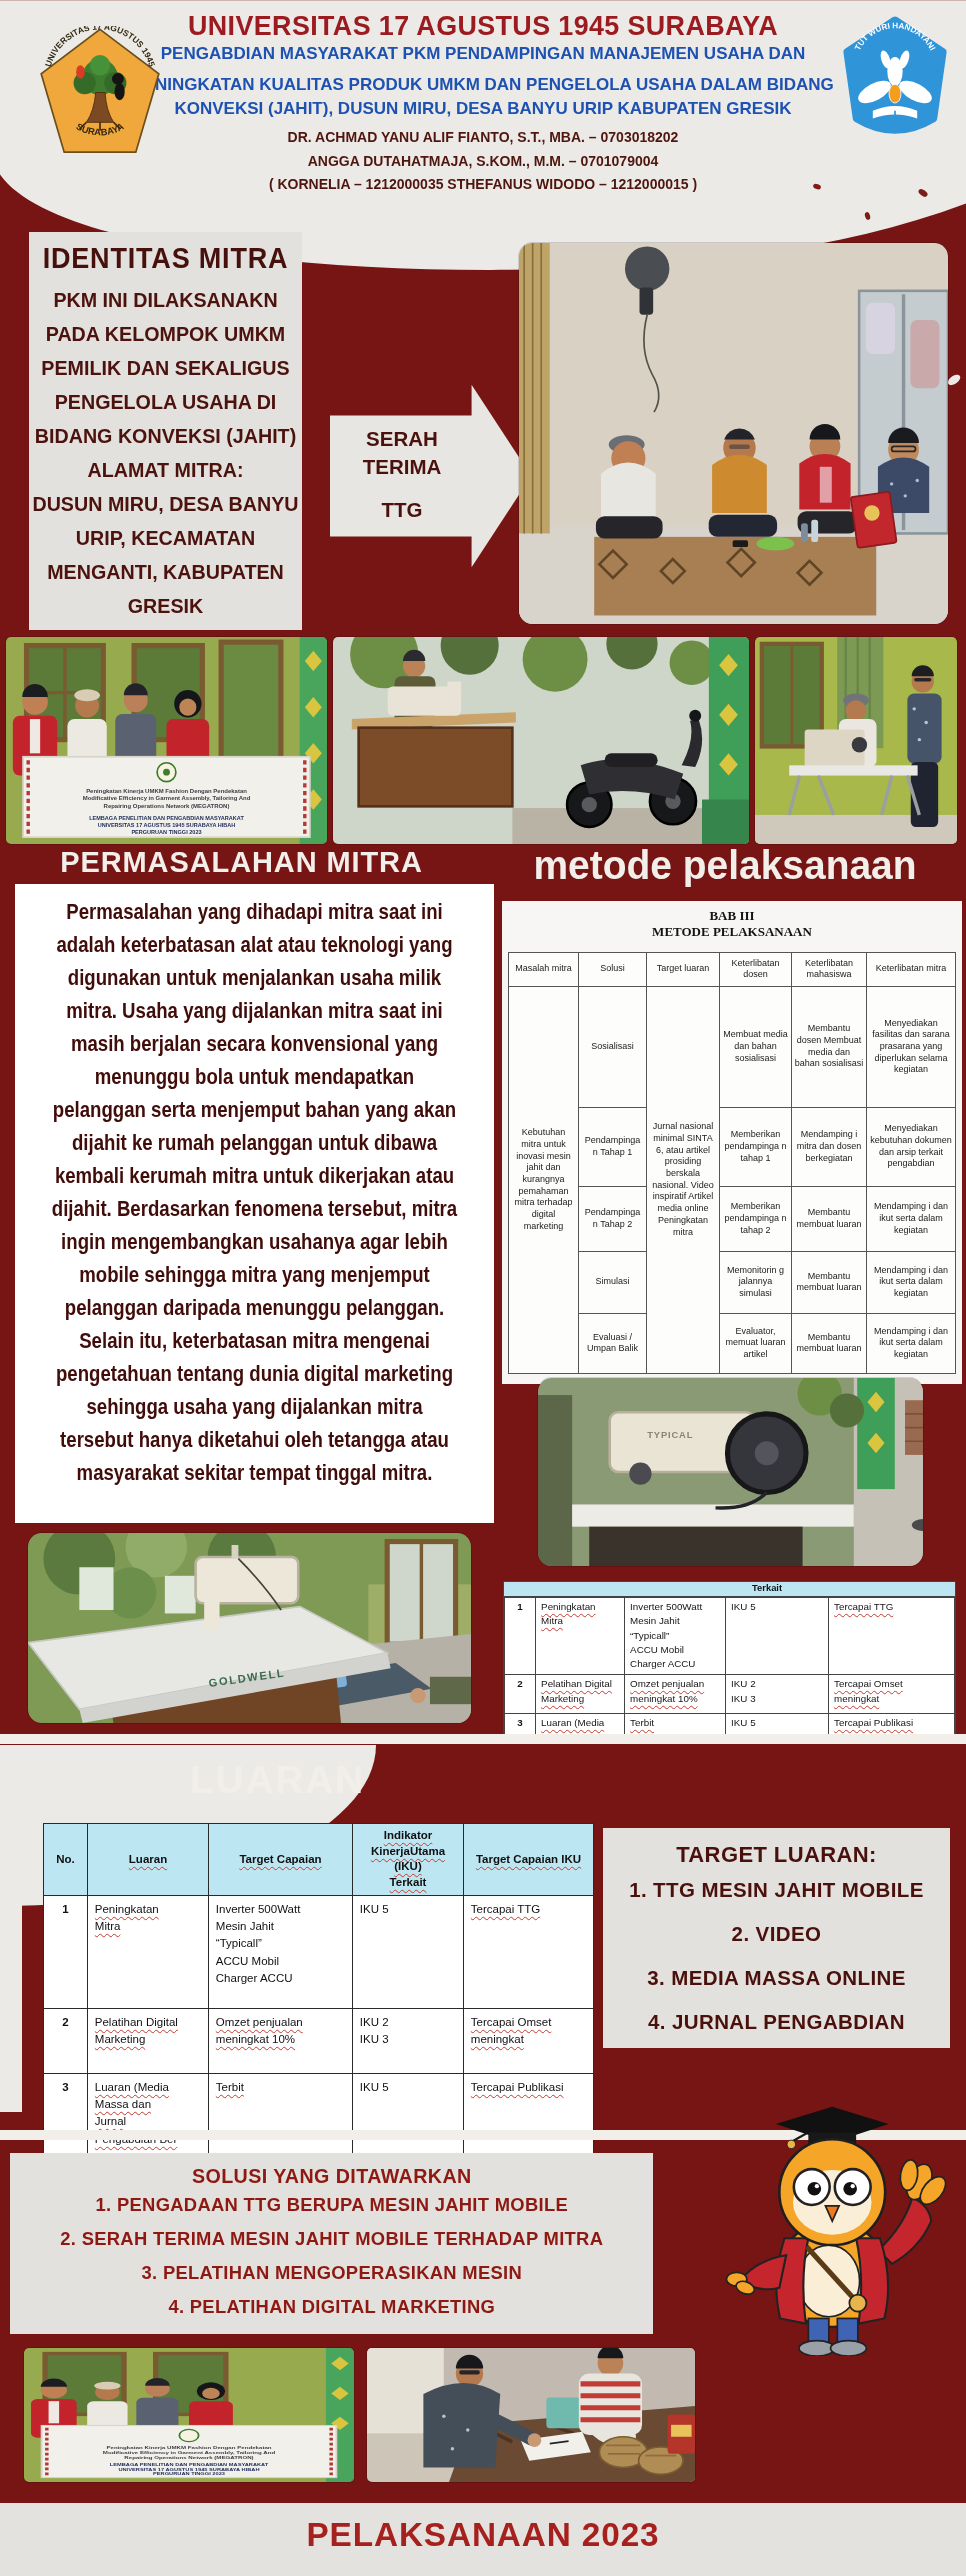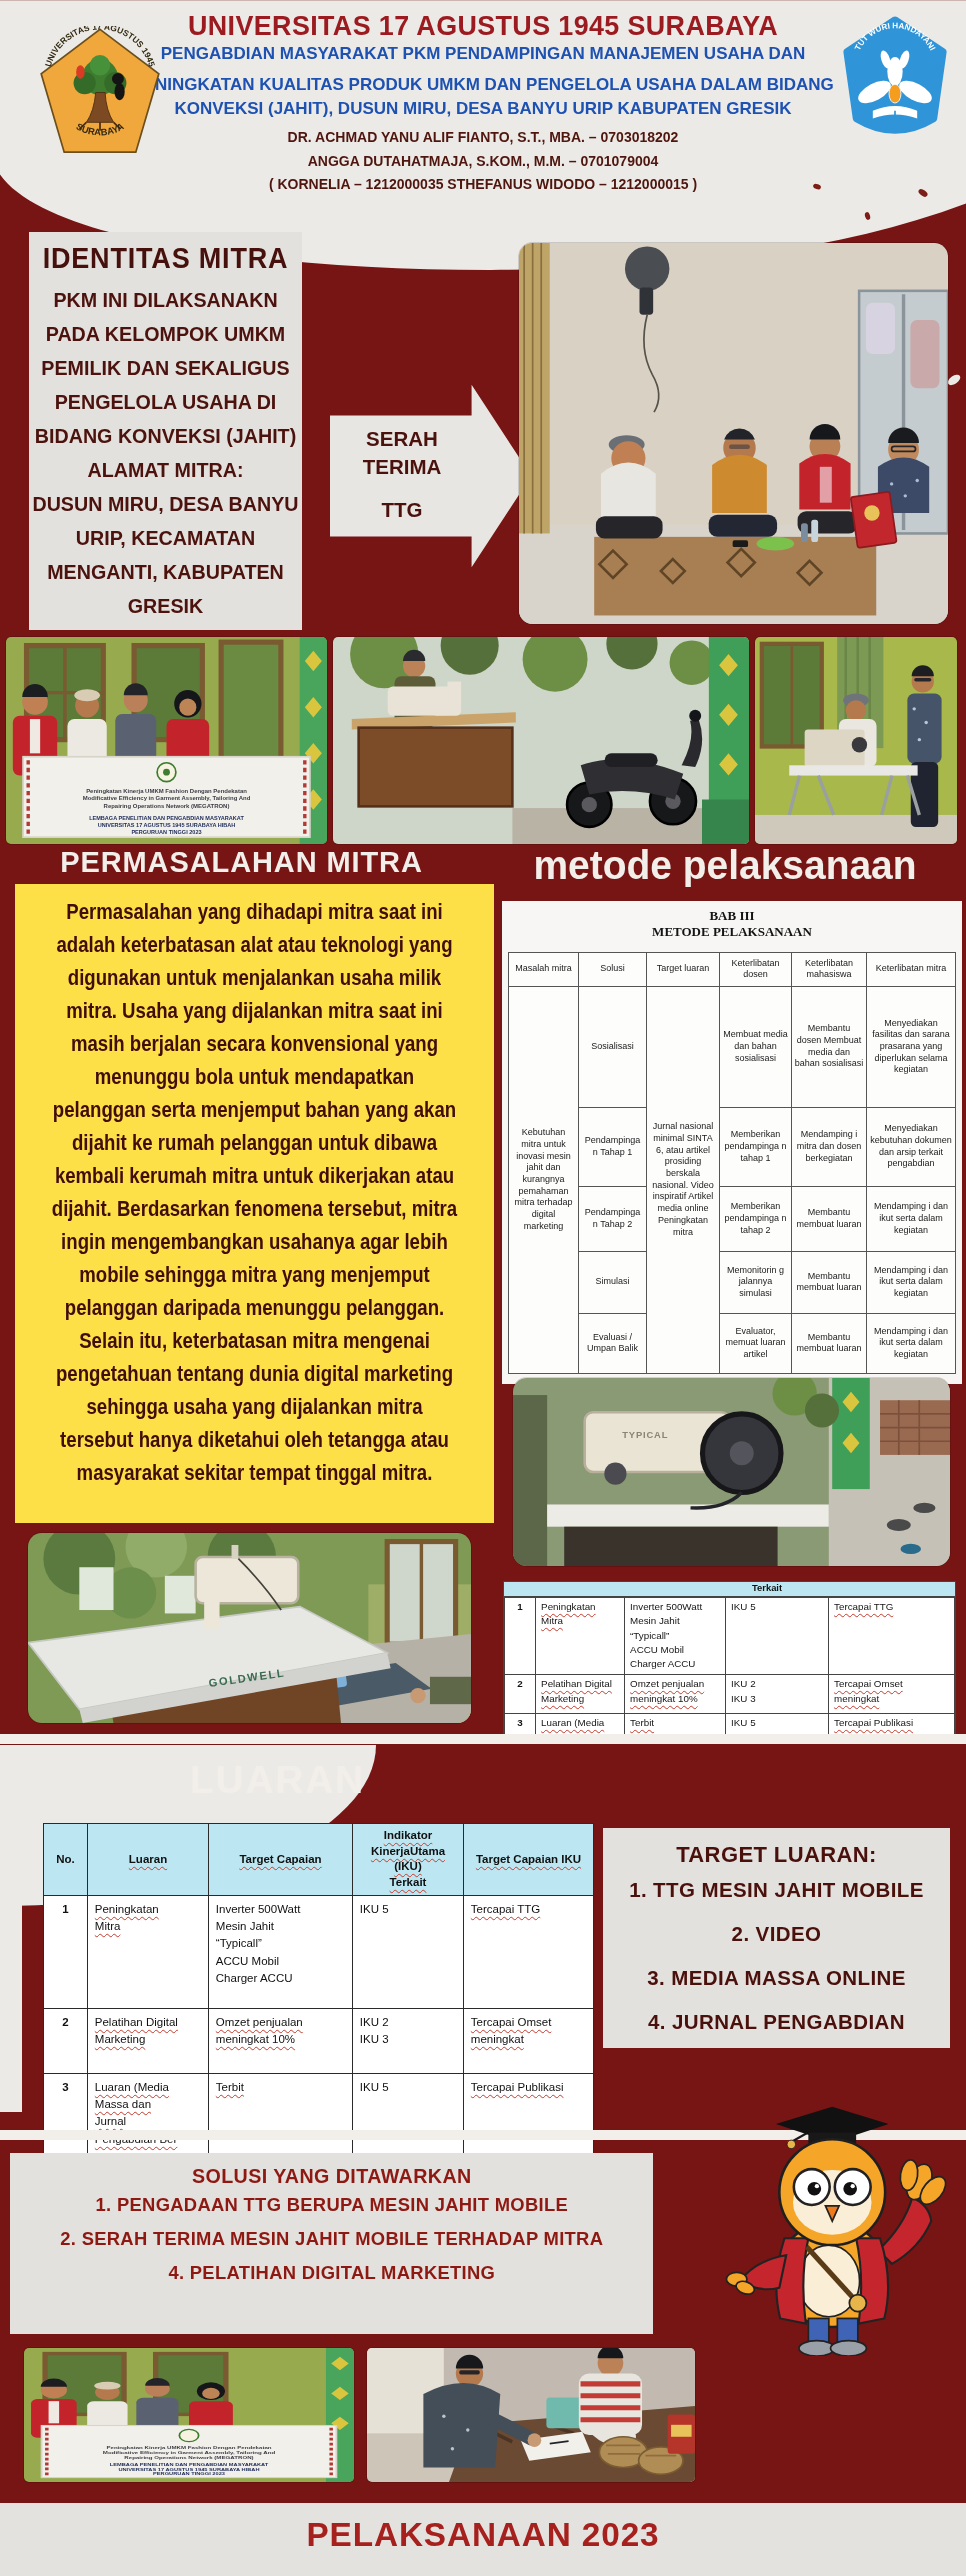--- a/index.html
+++ b/index.html
@@ -264,21 +264,21 @@
       <circle cx="118" cy="86" r="12" fill="#b5794e"></circle>
       <rect x="98" y="96" width="44" height="56" rx="8" fill="#eae7e0"></rect>
       <rect x="58" y="108" width="70" height="44" rx="4" fill="#ddd6c4"></rect>
       <circle cx="122" cy="126" r="9" fill="#3a3a3e"></circle>
       <rect x="40" y="150" width="150" height="12" fill="#e9e8e4"></rect>
       <path d="M52,162 L40,208 M74,162 L92,208 M160,162 L148,208 M178,162 L192,208" stroke="#9aa0a0" stroke-width="4"></path>
     </svg>
   </div>
 
   <div class="abs ctr sec-head" style="left:0;top:846px;width:483px;font-size:29px;">PERMASALAHAN MITRA</div>
-  <div class="abs" style="left:14.5px;top:884px;width:479px;height:639px;background:#fde047;">
+  <div class="abs" style="left:14.5px;top:884px;width:479px;height:639px;background:#ffffff;">
     <div class="ctr permas-text pre">Permasalahan yang dihadapi mitra saat ini adalah keterbatasan alat atau teknologi yang digunakan untuk menjalankan usaha milik mitra. Usaha yang dijalankan mitra saat ini masih berjalan secara konvensional yang menunggu bola untuk mendapatkan pelanggan serta menjemput bahan yang akan dijahit ke rumah pelanggan untuk dibawa kembali kerumah mitra untuk dikerjakan atau dijahit. Berdasarkan fenomena tersebut, mitra ingin mengembangkan usahanya agar lebih mobile sehingga mitra yang menjemput pelanggan daripada menunggu pelanggan.
 Selain itu, keterbatasan mitra mengenai pengetahuan tentang dunia digital marketing sehingga usaha yang dijalankan mitra tersebut hanya diketahui oleh tetangga atau masyarakat sekitar tempat tinggal mitra.</div>
   </div>
 
   <div class="abs photo" style="left:28px;top:1533px;width:443px;height:190px;border-radius:13.7px;">
     <svg width="443" height="190" viewBox="0 0 518 222" preserveAspectRatio="none">
       <rect width="518" height="222" fill="#7e9a55"></rect>
       <circle cx="60" cy="30" r="42" fill="#5a7a40"></circle>
         <circle cx="150" cy="16" r="36" fill="#90ac68"></circle>
       <circle cx="250" cy="28" r="40" fill="#5a7a40"></circle>
@@ -355,21 +355,21 @@
       <tr style="height:60px;">
         <td>Evaluasi / Umpan Balik</td>
         <td>Evaluator, memuat luaran artikel</td>
         <td>Membantu membuat luaran</td>
         <td>Mendamping i dan ikut serta dalam kegiatan</td>
       </tr>
     </tbody>
       </table>
   </div>
 
-  <div class="abs photo" style="left:513px;top:1378px;width:437px;height:188px;border-radius:13.7px;">
+  <div class="abs photo" style="left:538px;top:1378px;width:385px;height:188px;border-radius:13.7px;">
     <svg width="437" height="188" viewBox="0 0 512 220" preserveAspectRatio="none">
       <rect width="512" height="220" fill="#8a9a74"></rect>
       <rect x="0" y="20" width="40" height="200" fill="#5c6648"></rect>
       <rect x="370" y="0" width="142" height="220" fill="#c6c1b6"></rect>
       <rect x="374" y="0" width="44" height="130" fill="#3f9e57"></rect>
       <path d="M396,16 l10,12 -10,12 -10,-12 z M396,64 l10,12 -10,12 -10,-12 z" fill="#d9c53e"></path>
       <rect x="430" y="26" width="82" height="64" fill="#9a6a50"></rect>
       <path d="M430,42 H512 M430,58 H512 M430,74 H512 M452,26 V90 M476,26 V90" stroke="#7c513c" stroke-width="2"></path>
       <circle cx="330" cy="18" r="26" fill="#6d8f45"></circle>
         <circle cx="362" cy="38" r="20" fill="#55703a"></circle>
@@ -504,20 +504,21 @@
     <div class="tgt-item">3. MEDIA MASSA ONLINE</div>
     <div class="tgt-item">4. JURNAL PENGABDIAN</div>
   </div>
 
   <div class="abs" style="left:0;top:2130px;width:966px;height:10.3px;background:#f2efeb;"></div>
 
   <div class="abs ctr lightbox" style="left:10.3px;top:2153px;width:643px;height:181px;">
     <div class="sol-title" style="margin-top:12px;">SOLUSI YANG DITAWARKAN</div>
     <div class="sol-item">1. PENGADAAN TTG BERUPA MESIN JAHIT MOBILE</div>
     <div class="sol-item">2. SERAH TERIMA MESIN JAHIT MOBILE TERHADAP MITRA</div>
+    <div class="sol-item">3. PELATIHAN MENGOPERASIKAN MESIN</div>
     <div class="sol-item">4. PELATIHAN DIGITAL MARKETING</div>
   </div>
 
   <div class="abs photo" style="left:24px;top:2348px;width:330px;height:134px;border-radius:5.1px;">
     <svg width="330" height="134" view_box="" viewBox="0 0 376 242" preserveAspectRatio="none">
       <rect width="376" height="242" fill="#97ab4e"></rect>
       <rect x="344" width="32" height="242" fill="#49a45c"></rect>
       <path d="M360,16 l10,12 -10,12 -10,-12 z M360,70 l10,12 -10,12 -10,-12 z M360,124 l10,12 -10,12 -10,-12 z" fill="#d9c53e"></path>
       <rect x="24" y="10" width="90" height="110" fill="#5c7a38" stroke="#7a5a30" stroke-width="6"></rect>
       <rect x="150" y="10" width="80" height="110" fill="#5c7a38" stroke="#7a5a30" stroke-width="6"></rect>

